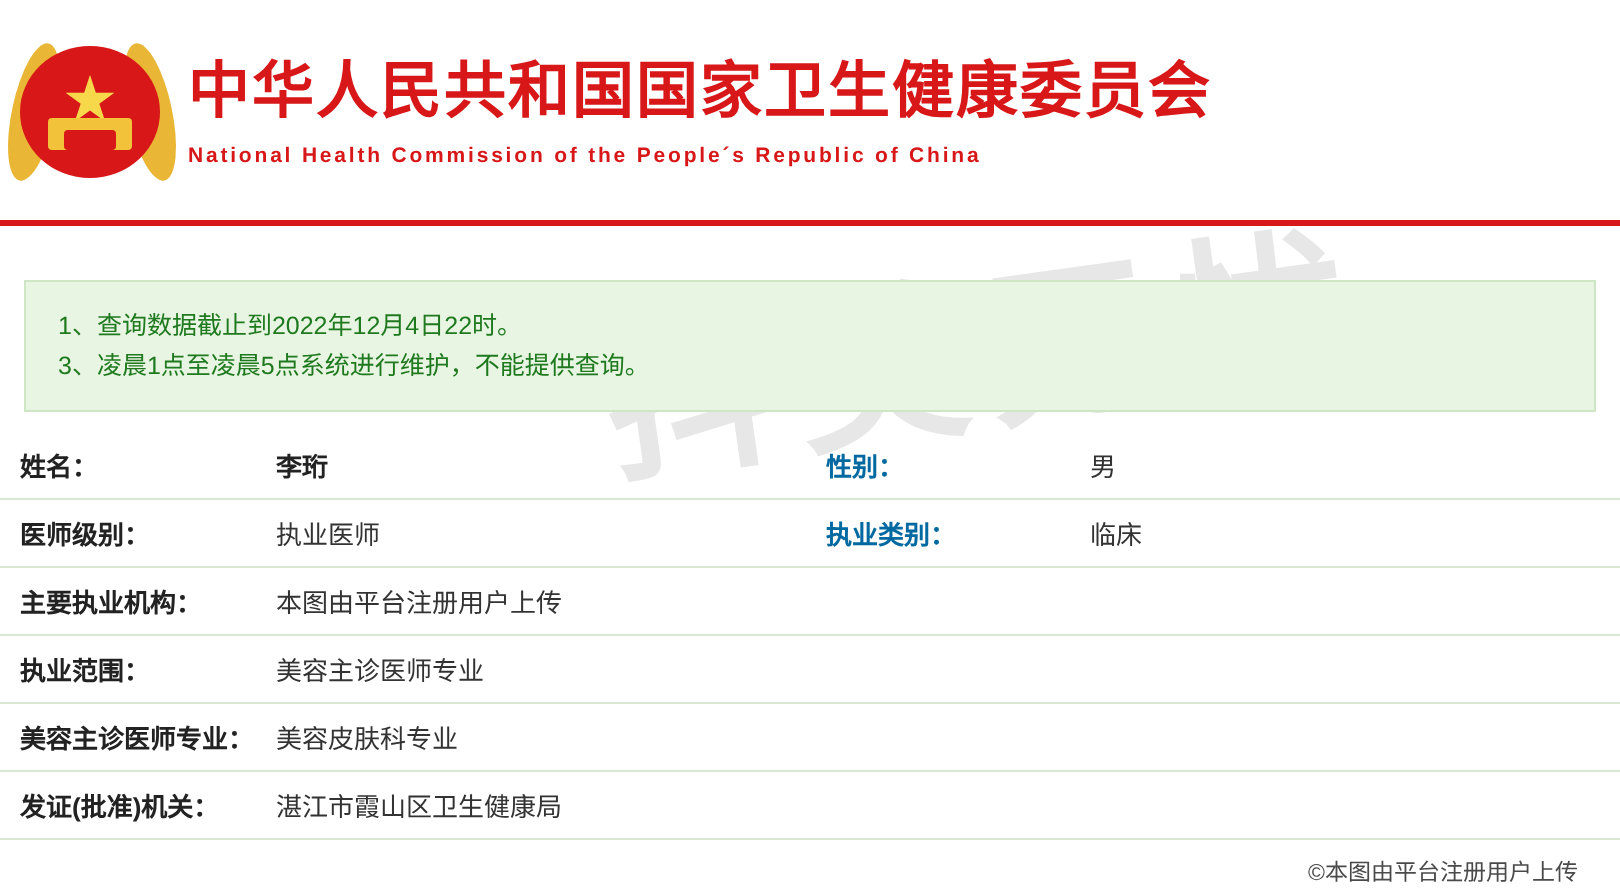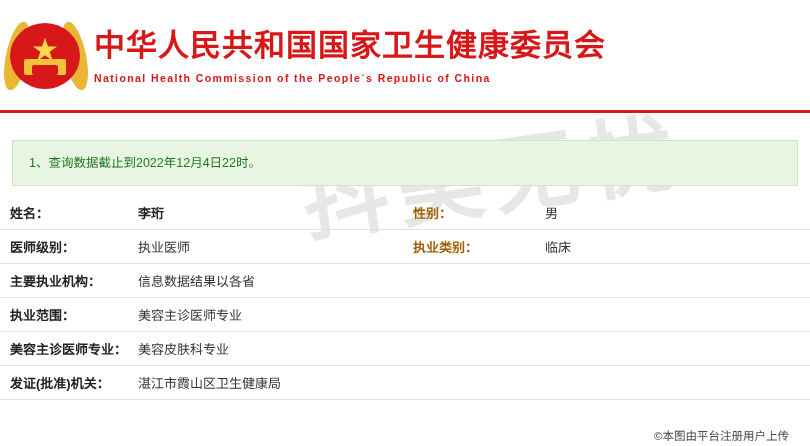--- a/index.html
+++ b/index.html
@@ -141,21 +141,21 @@
     text-overflow: ellipsis;
   }
   td.label {
     width: 118px;
     font-weight: bold;
     color: #222222;
   }
   td.label2 {
     width: 122px;
     font-weight: bold;
-    color: #a16207;
+    color: #0369a1;
   }
   td.value {
     color: #333333;
   }
   td.value.strong { font-weight: bold; color: #222; }
 
   
   .wm-main {
     position: absolute;
     left: 300px;
@@ -196,40 +196,41 @@
     <div class="title-en">National Health Commission of the People´s Republic of China</div>
   </div>
 </div>
 <div class="header-rule"></div>
 
 <div class="wm-main">抖美无忧</div>
 
 <div class="notice">
   <ol>
     <li>1、查询数据截止到2022年12月4日22时。</li>
+    <li>3、凌晨1点至凌晨5点系统进行维护，不能提供查询。</li>
   </ol>
 </div>
 
 <table class="info-table">
   <tbody>
       <tr>
     <td class="label">姓名：</td>
     <td class="value strong">李珩</td>
     <td class="label2">性别：</td>
     <td class="value">男</td>
   </tr>
   <tr>
     <td class="label">医师级别：</td>
     <td class="value">执业医师</td>
     <td class="label2">执业类别：</td>
     <td class="value">临床</td>
   </tr>
   <tr>
     <td class="label">主要执业机构：</td>
-    <td class="value" colspan="3">信息数据结果以各省</td>
+    <td class="value" colspan="3">本图由平台注册用户上传</td>
   </tr>
   <tr>
     <td class="label">执业范围：</td>
     <td class="value" colspan="3">美容主诊医师专业</td>
   </tr>
   <tr>
     <td class="label">美容主诊医师专业：</td>
     <td class="value" colspan="3">美容皮肤科专业</td>
   </tr>
   <tr>

